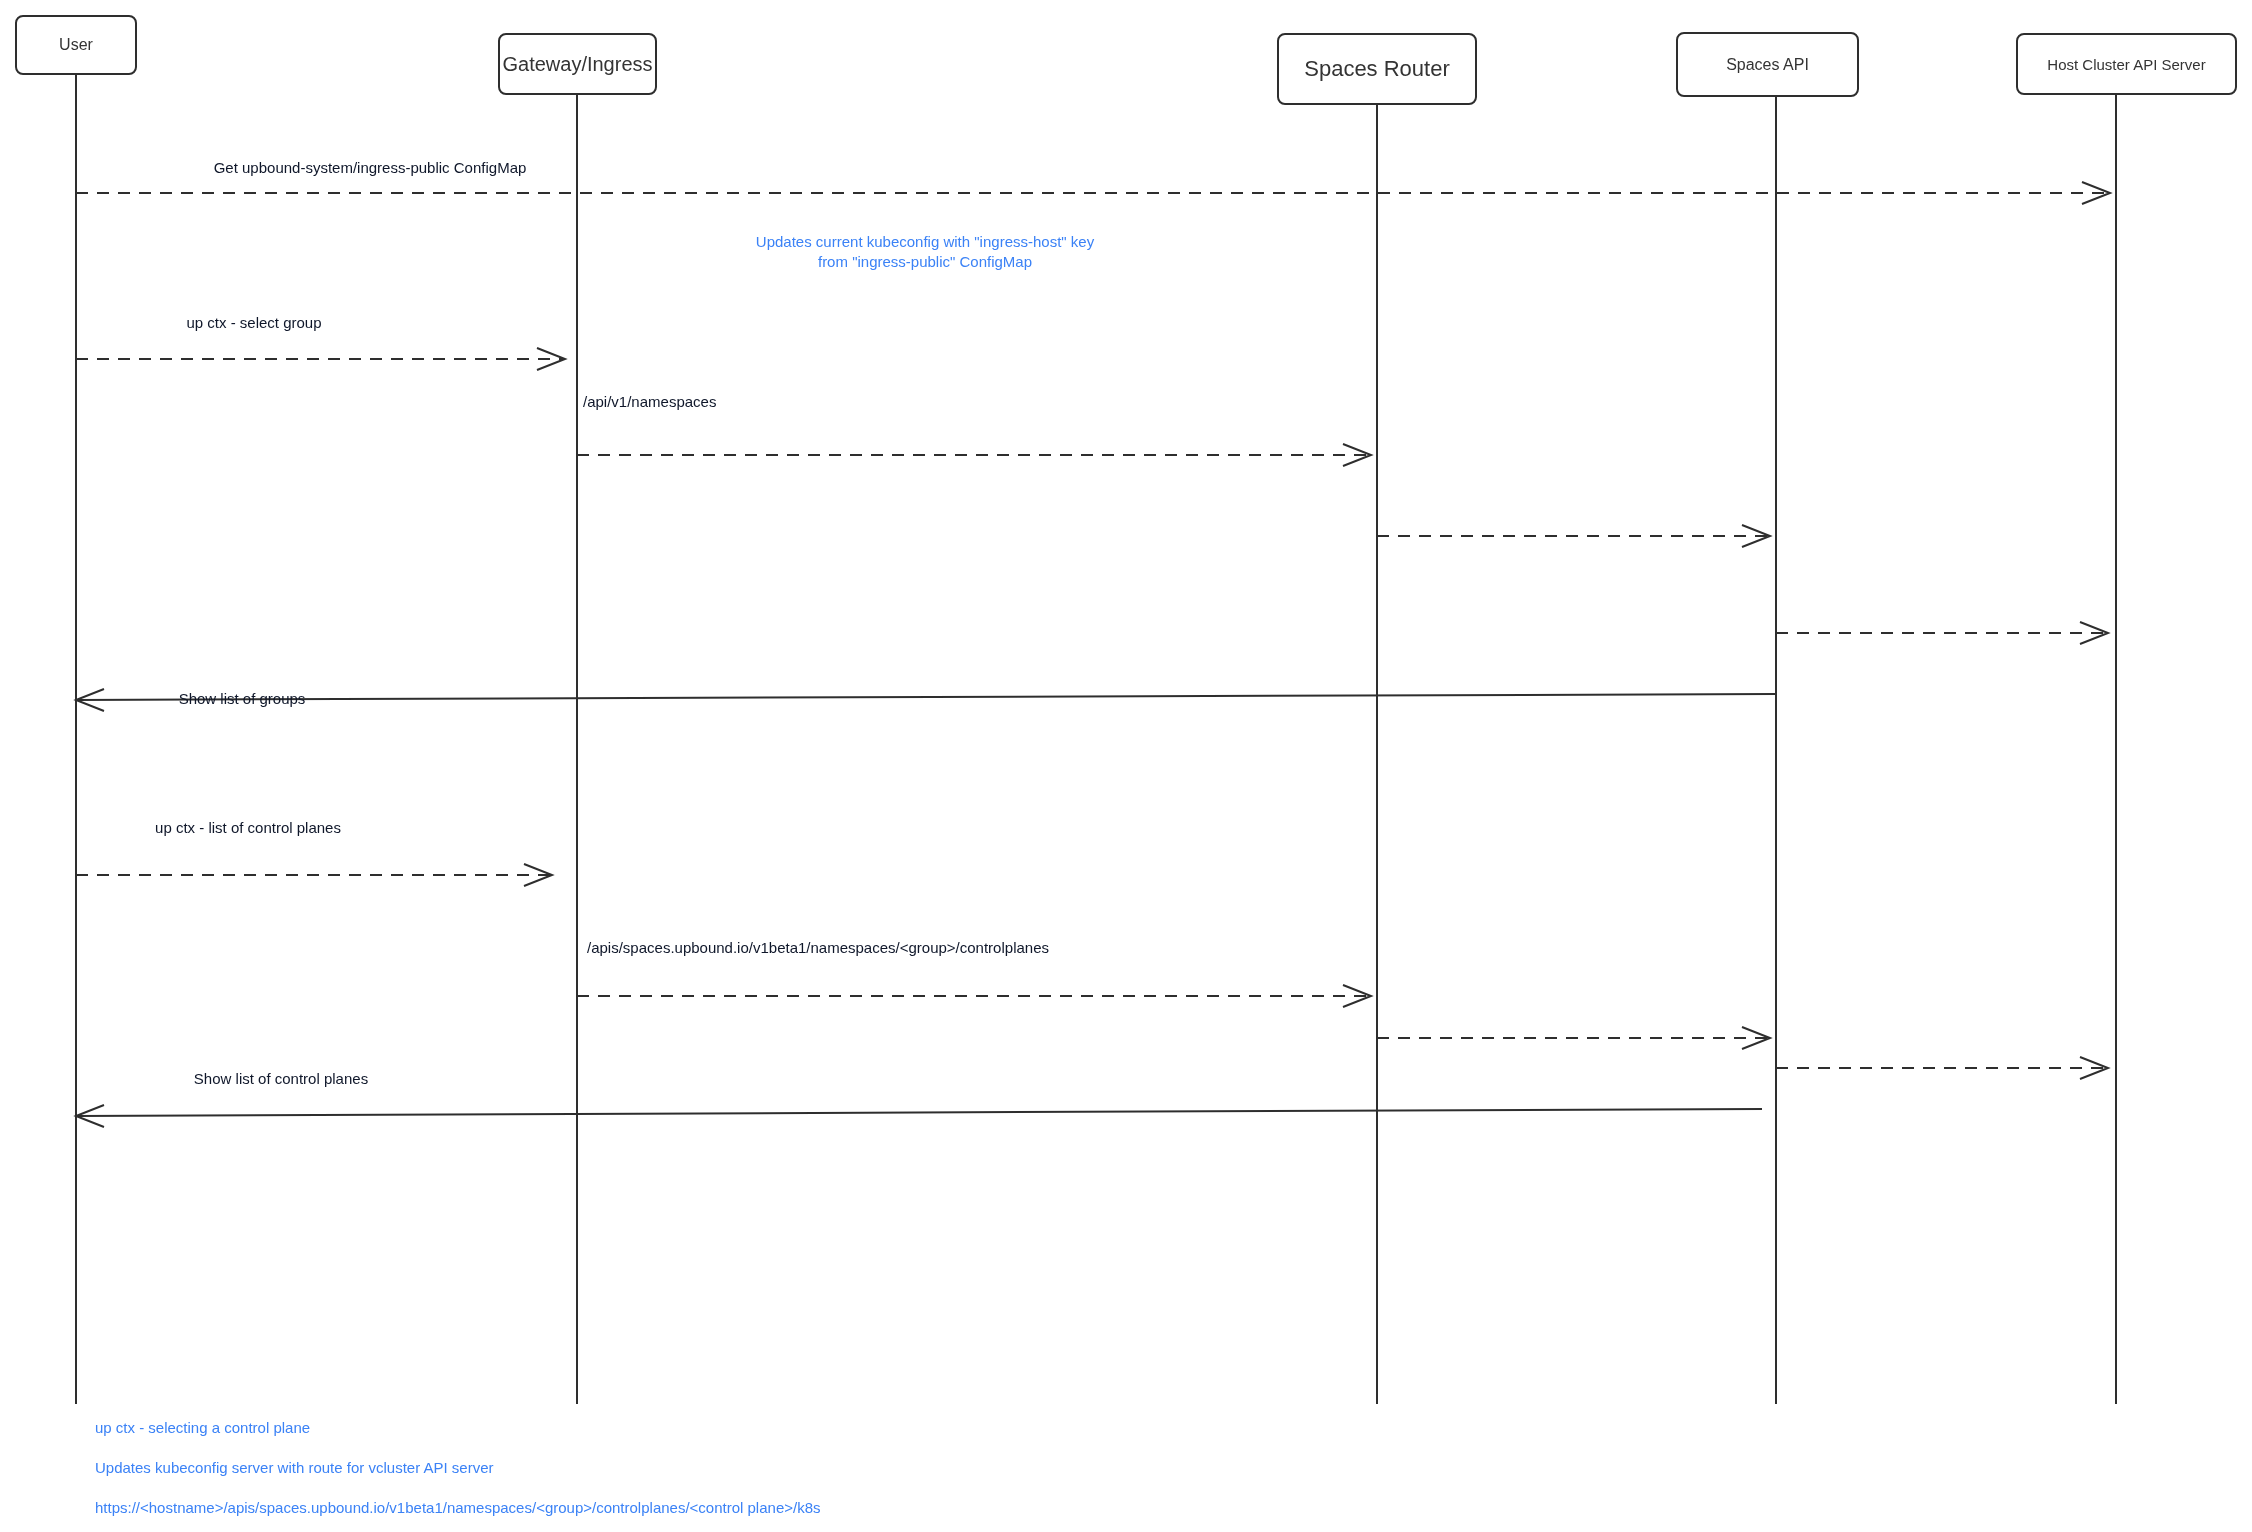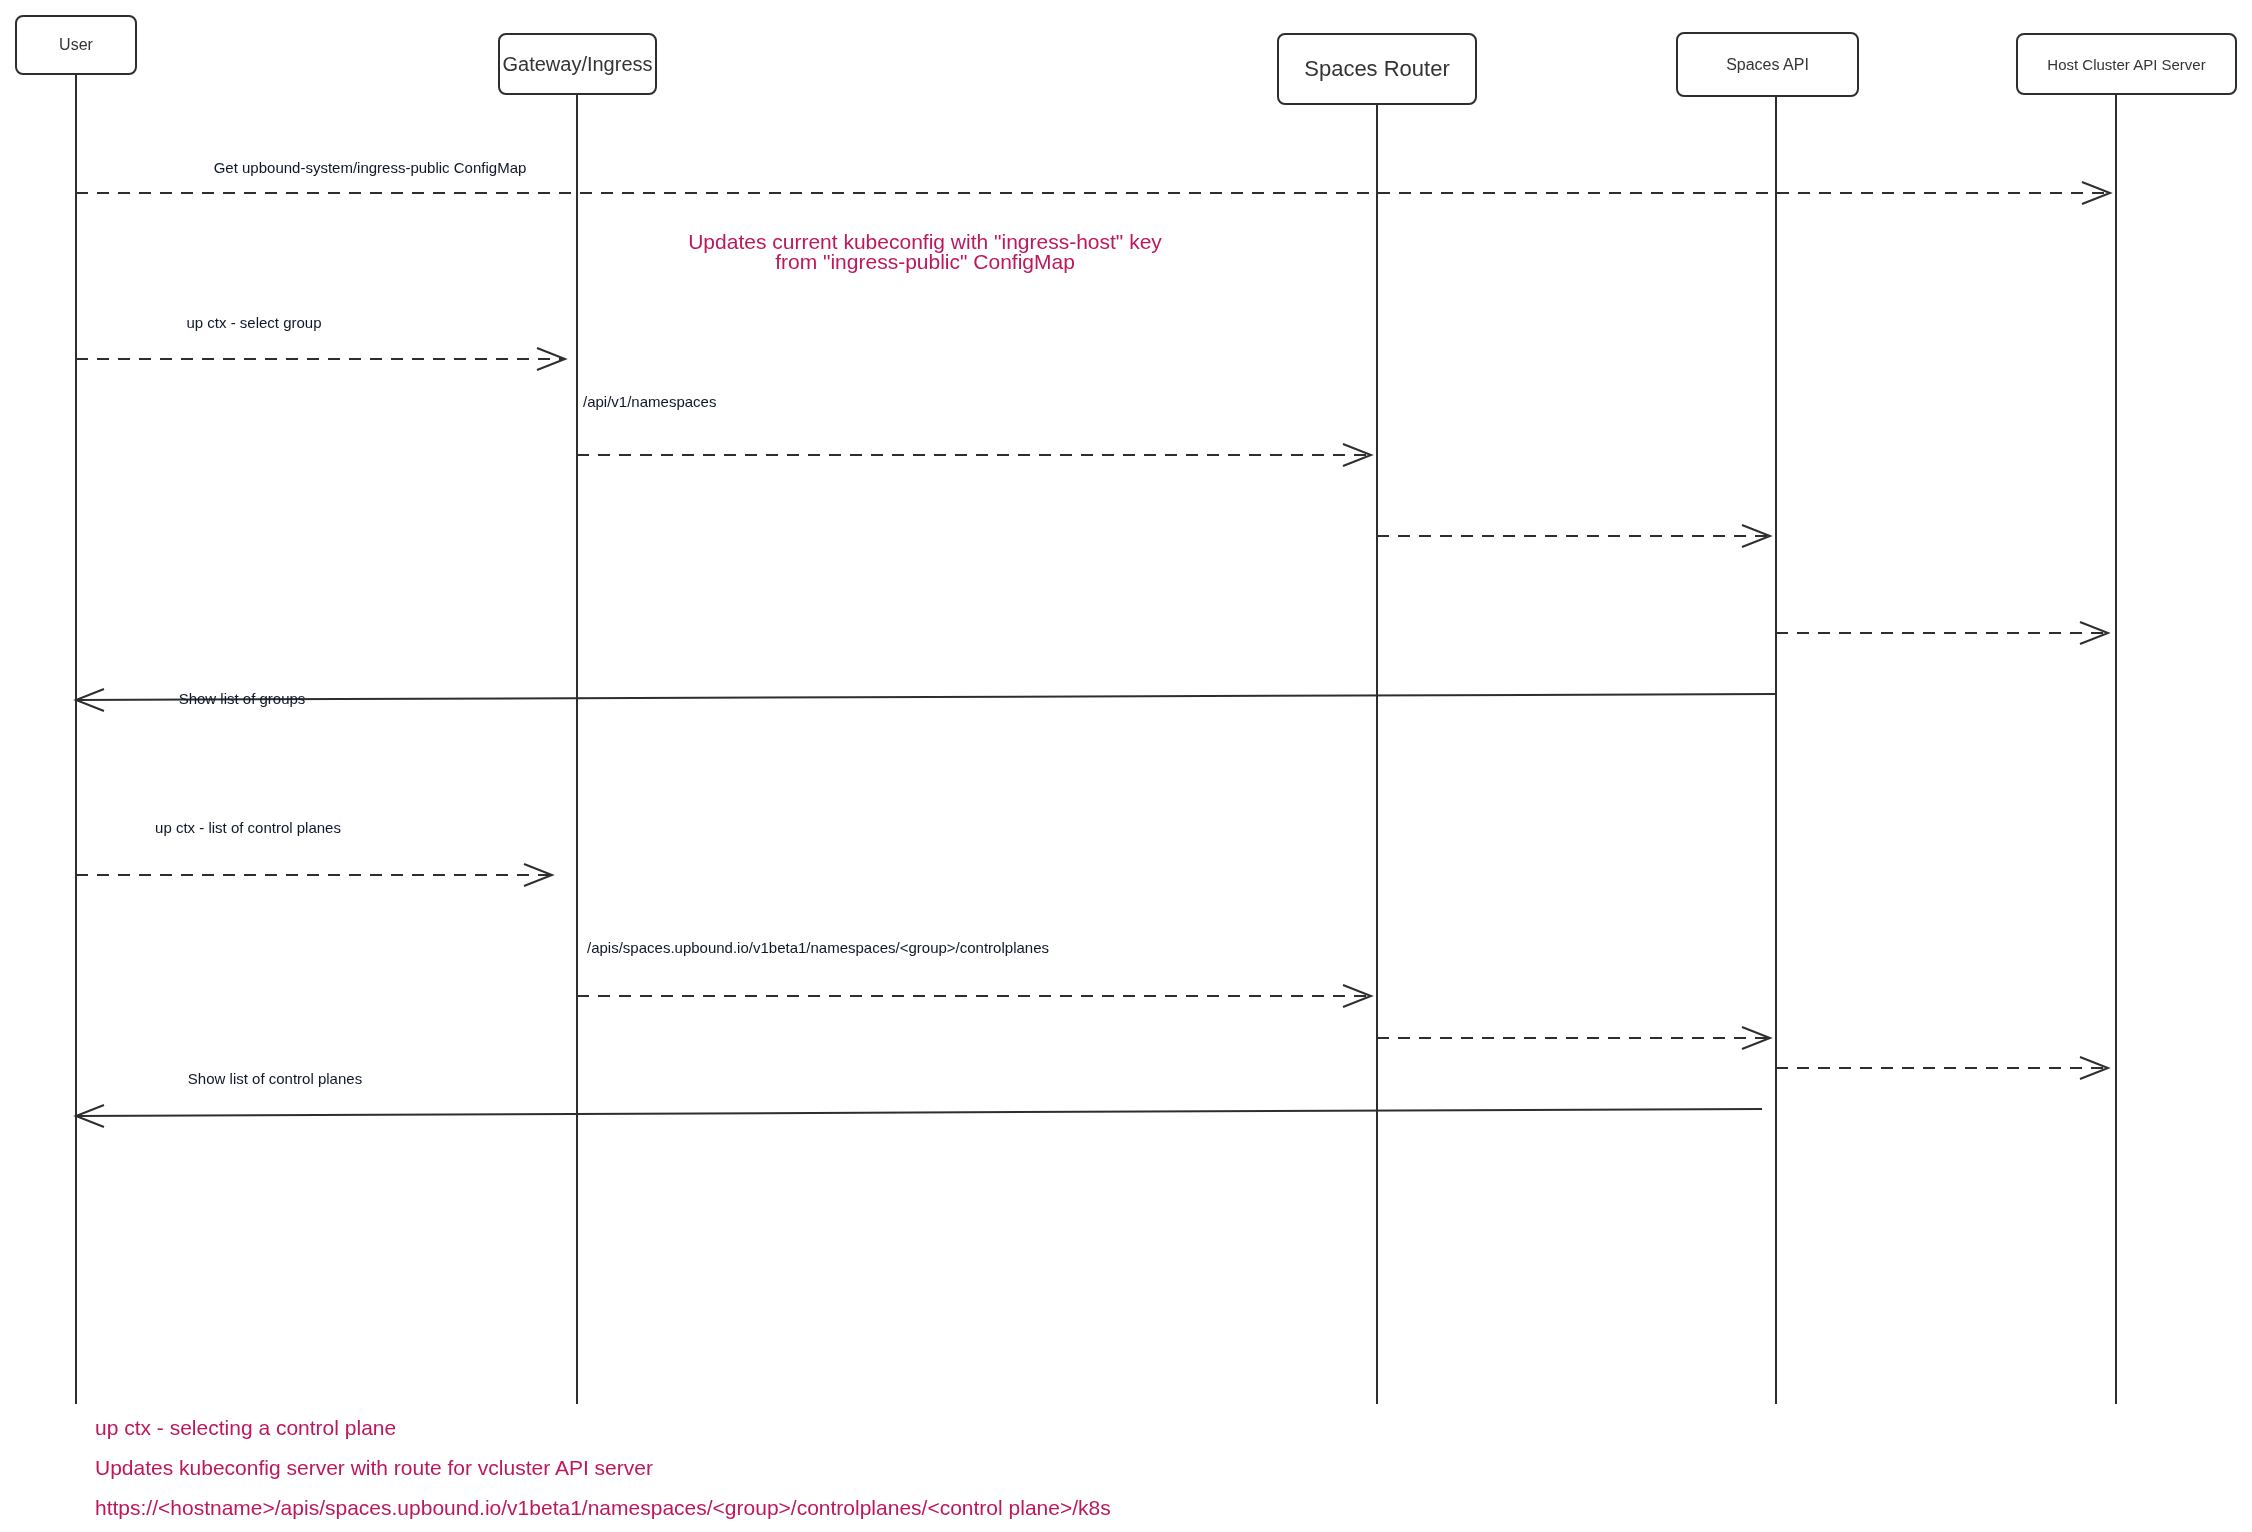--- a/index.html
+++ b/index.html
@@ -39,23 +39,23 @@
     color: #343434;
   }
   .msg-label {
     position: absolute;
     white-space: nowrap;
     font-size: 15px;
     color: #0f172a;
   }
   .note {
     position: absolute;
-    font-size: 21px;
+    font-size: 15px;
     line-height: 20px;
-    color: #be185d;
+    color: #3b82f6;
   }
   .note.center { text-align: center; }
   .note.left { text-align: left; }
   .note div { white-space: nowrap; }
 </style>
 </head>
 <body>
 
 <div class="canvas">
   <svg class="lines-svg" xmlns="http://www.w3.org/2000/svg">
@@ -102,21 +102,21 @@
       </div>
       <div class="actor-box" style="left: 2016px; top: 33px; width: 221px; height: 62px;">
         <div class="actor-label" style="font-size: 15px;">Host Cluster API Server</div>
       </div>
       <div class="msg-label" style="top: 167px; left: 370px; transform: translate(-50%, -50%);">Get upbound-system/ingress-public ConfigMap</div>
       <div class="msg-label" style="top: 322px; left: 254px; transform: translate(-50%, -50%);">up ctx - select group</div>
       <div class="msg-label" style="top: 401px; left: 583px; transform: translateY(-50%);">/api/v1/namespaces</div>
       <div class="msg-label" style="top: 674px; left: 242px; transform: translate(-50%, -50%); margin-top: 24px;">Show list of groups</div>
       <div class="msg-label" style="top: 827px; left: 248px; transform: translate(-50%, -50%);">up ctx - list of control planes</div>
       <div class="msg-label" style="top: 947px; left: 587px; transform: translateY(-50%);">/apis/spaces.upbound.io/v1beta1/namespaces/&lt;group&gt;/controlplanes</div>
-      <div class="msg-label" style="top: 1078px; left: 275px; transform: translate(-50%, -50%);">Show list of control planes</div>
+      <div class="msg-label" style="top: 1078px; left: 281px; transform: translate(-50%, -50%);">Show list of control planes</div>
       <div class="note center" style="top: 232px; left: 925px; transform: translateX(-50%);">
         <div>Updates current kubeconfig with "ingress-host" key</div>
         <div>from "ingress-public" ConfigMap</div>
       </div>
       <div class="note left" style="top: 1418px; left: 95px;">
         <div>up ctx - selecting a control plane</div>
       </div>
       <div class="note left" style="top: 1458px; left: 95px;">
         <div>Updates kubeconfig server with route for vcluster API server</div>
       </div>

